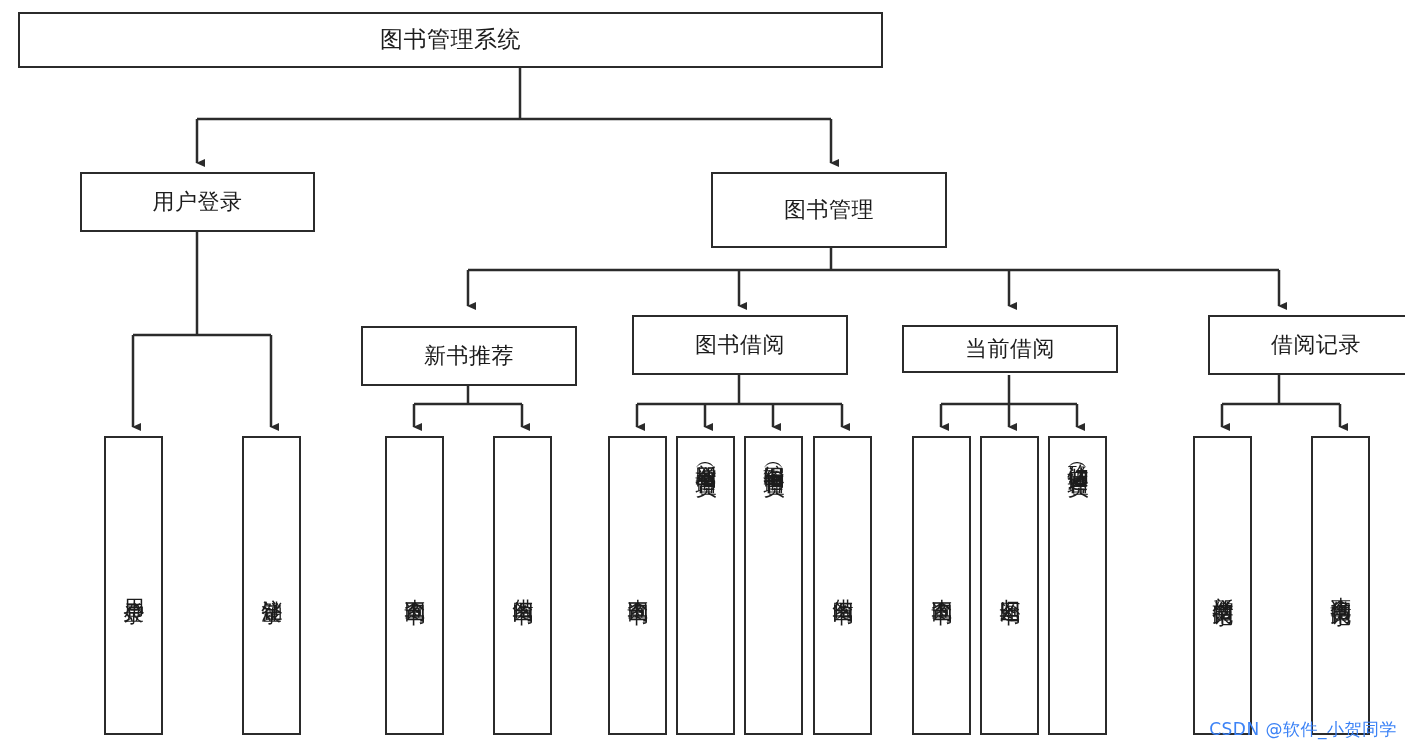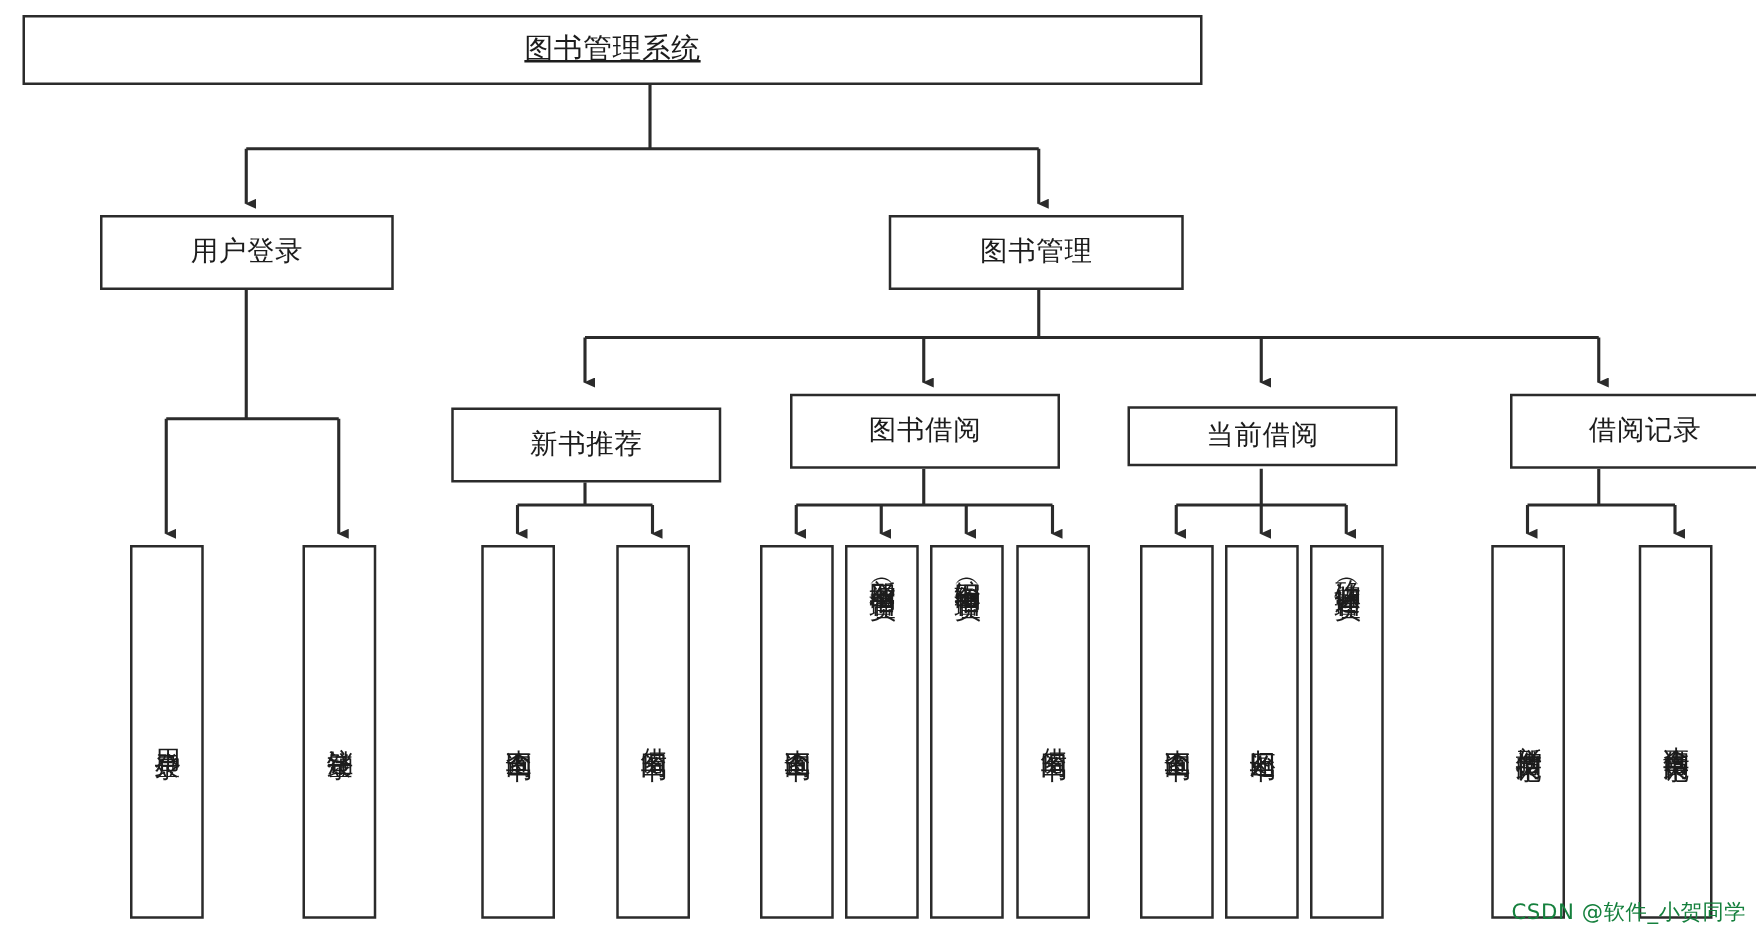--- a/index.html
+++ b/index.html
@@ -64,21 +64,21 @@
   }
   .leaf-center {
     align-items: center;
     padding-top: 0;
   }
   #watermark {
     position: absolute;
     right: 8px;
     bottom: 6px;
     font-size: 17px;
-    color: #15803d;
+    color: #3b82f6;
     letter-spacing: 0.5px;
     white-space: nowrap;
     pointer-events: none;
   }
 </style>
 </head>
 <body>
 
 <div id="diagram-root">
 
@@ -127,28 +127,28 @@
       <path d="M1009,404 L1009,427" marker-end="url(#arrow)"></path>
       <path d="M1077,404 L1077,427" marker-end="url(#arrow)"></path>
 
       <path d="M1279,375 L1279,404"></path>
       <path d="M1222,404 L1340,404"></path>
       <path d="M1222,404 L1222,427" marker-end="url(#arrow)"></path>
       <path d="M1340,404 L1340,427" marker-end="url(#arrow)"></path>
     </g>
   </svg>
 
-  <div class="node level-root" style="left:18px; top:12px; width:944px; height:56px;text-decoration:underline;">
+  <div class="node level-root" style="left:18px; top:12px; width:865px; height:56px;">
     <span class="node-label">图书管理系统</span>
   </div>
 
   <div class="node level-1" style="left:80px; top:172px; width:235px; height:60px;">
     <span class="node-label">用户登录</span>
   </div>
-  <div class="node level-1" style="left:711px; top:172px; width:236px; height:60px;text-align:right;">
+  <div class="node level-1" style="left:711px; top:172px; width:236px; height:76px;text-align:right;">
     <span class="node-label">图书管理</span>
   </div>
 
   <div class="node level-2" style="left:361px; top:326px; width:216px; height:60px;">
     <span class="node-label">新书推荐</span>
   </div>
   <div class="node level-2" style="left:632px; top:315px; width:216px; height:60px;">
     <span class="node-label">图书借阅</span>
   </div>
   <div class="node level-2" style="left:902px; top:325px; width:216px; height:48px;">

